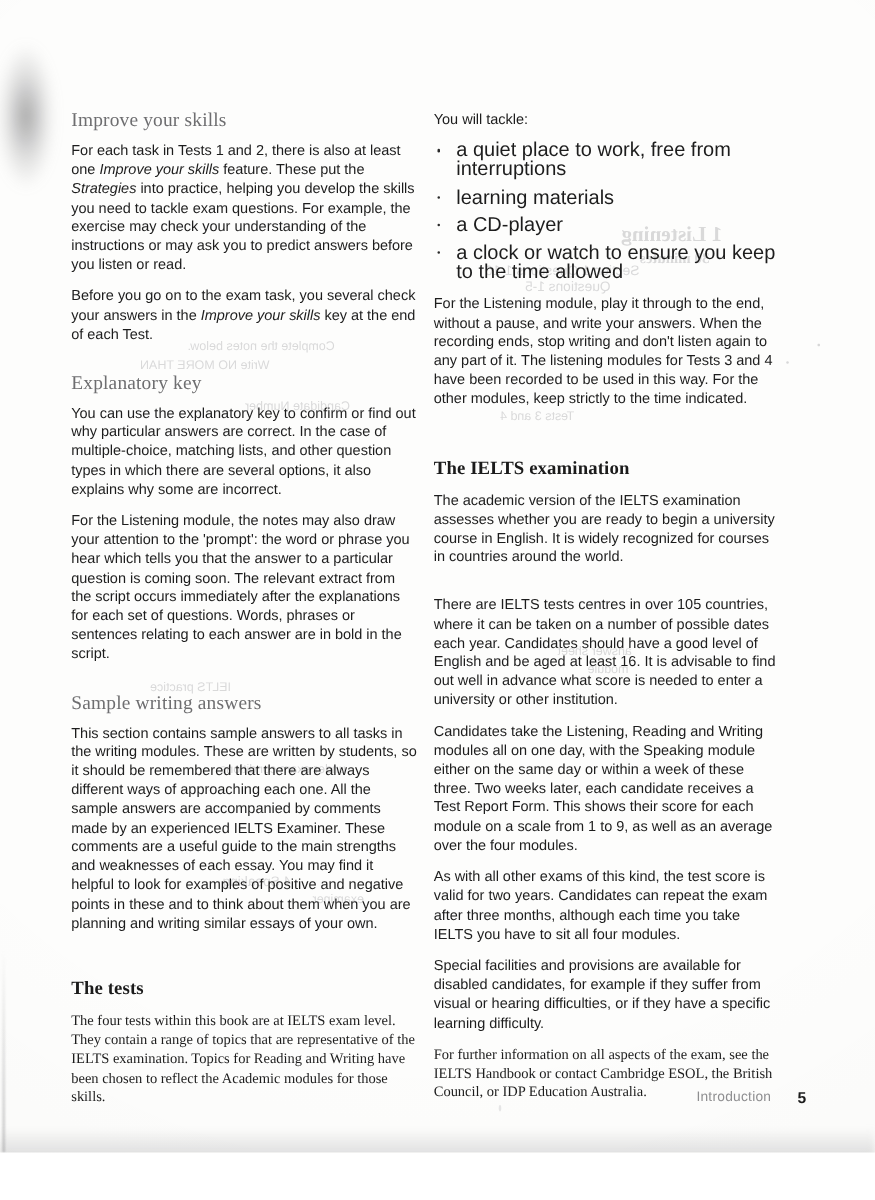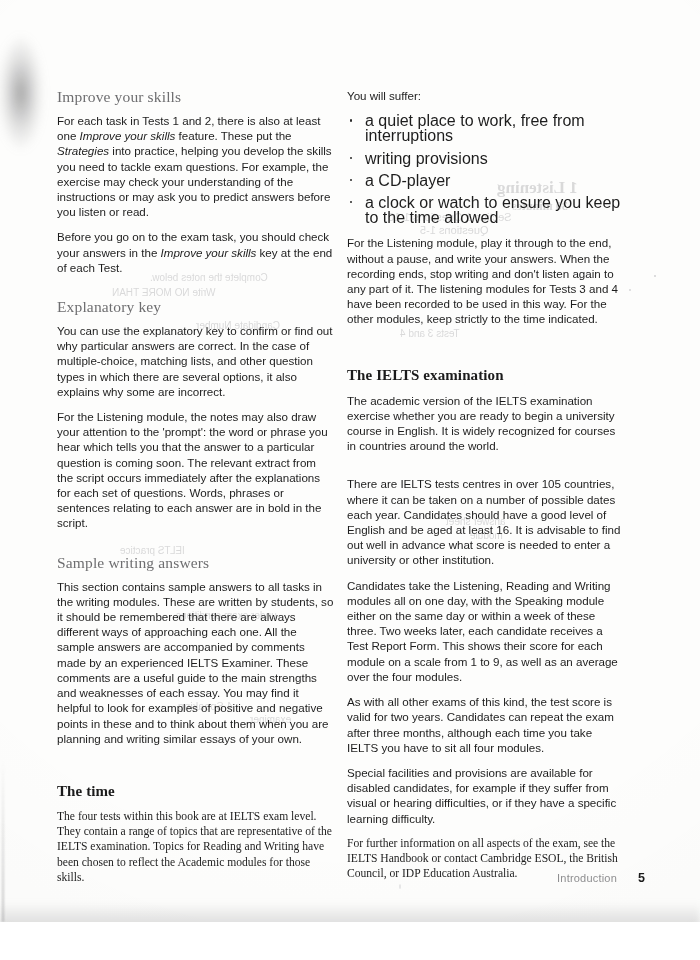--- a/index.html
+++ b/index.html
@@ -214,56 +214,56 @@
   <div class="speck" style="left:629px;top:289px;width:2px;height:2px;"></div>
   <div class="speck" style="left:654px;top:275px;width:1.5px;height:1.5px;"></div>
   <div class="speck" style="left:399px;top:884px;width:2px;height:5px;opacity:.45;"></div>
 
   <div class="col col-left">
 
     <h3 class="minor">Improve your skills</h3>
 
     <p class="body"><span>For each task in Tests 1 and 2, there is also at least one </span><em>Improve your skills</em><span> feature. These put the </span><em>Strategies</em><span> into practice, helping you develop the skills you need to tackle exam questions. For example, the exercise may check your understanding of the instructions or may ask you to predict answers before you listen or read.</span></p>
 
-    <p class="body"><span>Before you go on to the exam task, you should check your answers in the </span><em>Improve your skills</em><span> key at the end of each Test.</span></p>
+    <p class="body"><span>Before you go on to the exam task, you several check your answers in the </span><em>Improve your skills</em><span> key at the end of each Test.</span></p>
 
     <div class="spacer-minor"></div>
 
     <h3 class="minor">Explanatory key</h3>
     <p class="body">You can use the explanatory key to confirm or find out why particular answers are correct. In the case of multiple-choice, matching lists, and other question types in which there are several options, it also explains why some are incorrect.</p>
     <p class="body">For the Listening module, the notes may also draw your attention to the 'prompt': the word or phrase you hear which tells you that the answer to a particular question is coming soon. The relevant extract from the script occurs immediately after the explanations for each set of questions. Words, phrases or sentences relating to each answer are in bold in the script.</p>
 
     <div class="spacer-minor"></div>
 
     <h3 class="minor">Sample writing answers</h3>
     <p class="body">This section contains sample answers to all tasks in the writing modules. These are written by students, so it should be remembered that there are always different ways of approaching each one. All the sample answers are accompanied by comments made by an experienced IELTS Examiner. These comments are a useful guide to the main strengths and weaknesses of each essay. You may find it helpful to look for examples of positive and negative points in these and to think about them when you are planning and writing similar essays of your own.</p>
 
     <div class="spacer-tests"></div>
 
-    <h2 class="major">The time</h2>
+    <h2 class="major">The tests</h2>
     <p class="body">The four tests within this book are at IELTS exam level. They contain a range of topics that are representative of the IELTS examination. Topics for Reading and Writing have been chosen to reflect the Academic modules for those skills.</p>
   </div>
 
   <div class="col col-right">
 
-    <p class="body">You will suffer:</p>
+    <p class="body">You will tackle:</p>
 
     <ul class="req" id="requirements-list">
         <li><span class="dot"></span><span>a quiet place to work, free from interruptions</span></li>
-        <li><span class="dot"></span><span>writing provisions</span></li>
+        <li><span class="dot"></span><span>learning materials</span></li>
         <li><span class="dot"></span><span>a CD-player</span></li>
         <li><span class="dot"></span><span>a clock or watch to ensure you keep to the time allowed</span></li>
       </ul>
 
     <p class="body">For the Listening module, play it through to the end, without a pause, and write your answers. When the recording ends, stop writing and don't listen again to any part of it. The listening modules for Tests 3 and 4 have been recorded to be used in this way. For the other modules, keep strictly to the time indicated.</p>
 
     <div class="spacer-ielts"></div>
 
     <h2 class="major">The IELTS examination</h2>
-    <p class="body">The academic version of the IELTS examination exercise whether you are ready to begin a university course in English. It is widely recognized for courses in countries around the world.</p>
+    <p class="body">The academic version of the IELTS examination assesses whether you are ready to begin a university course in English. It is widely recognized for courses in countries around the world.</p>
 
     <div class="spacer-minor"></div>
 
     <p class="body">There are IELTS tests centres in over 105 countries, where it can be taken on a number of possible dates each year. Candidates should have a good level of English and be aged at least 16. It is advisable to find out well in advance what score is needed to enter a university or other institution.</p>
     <p class="body">Candidates take the Listening, Reading and Writing modules all on one day, with the Speaking module either on the same day or within a week of these three. Two weeks later, each candidate receives a Test Report Form. This shows their score for each module on a scale from 1 to 9, as well as an average over the four modules.</p>
     <p class="body">As with all other exams of this kind, the test score is valid for two years. Candidates can repeat the exam after three months, although each time you take IELTS you have to sit all four modules.</p>
     <p class="body">Special facilities and provisions are available for disabled candidates, for example if they suffer from visual or hearing difficulties, or if they have a specific learning difficulty.</p>
     <p class="body">For further information on all aspects of the exam, see the IELTS Handbook or contact Cambridge ESOL, the British Council, or IDP Education Australia.</p>
   </div>
 

